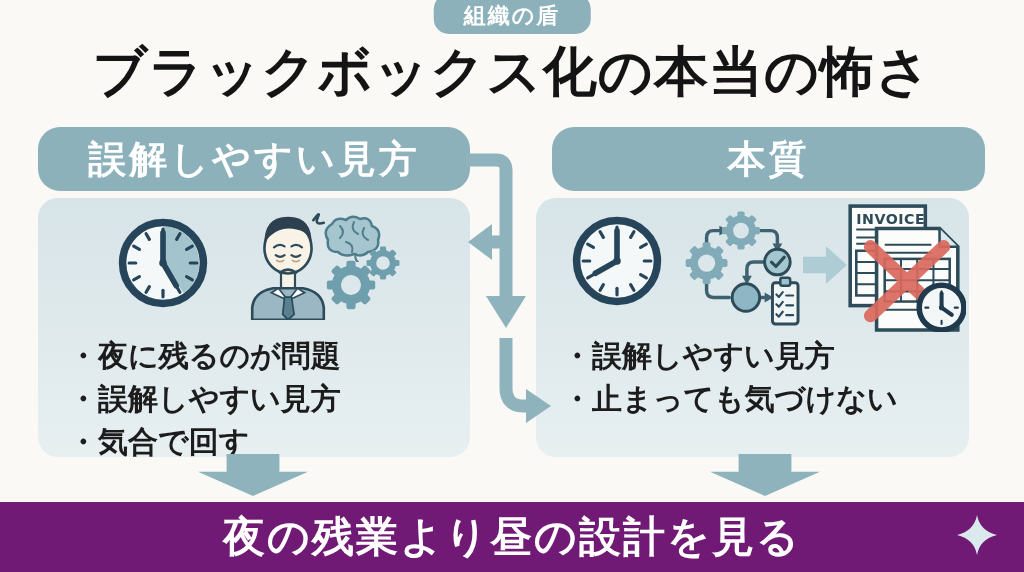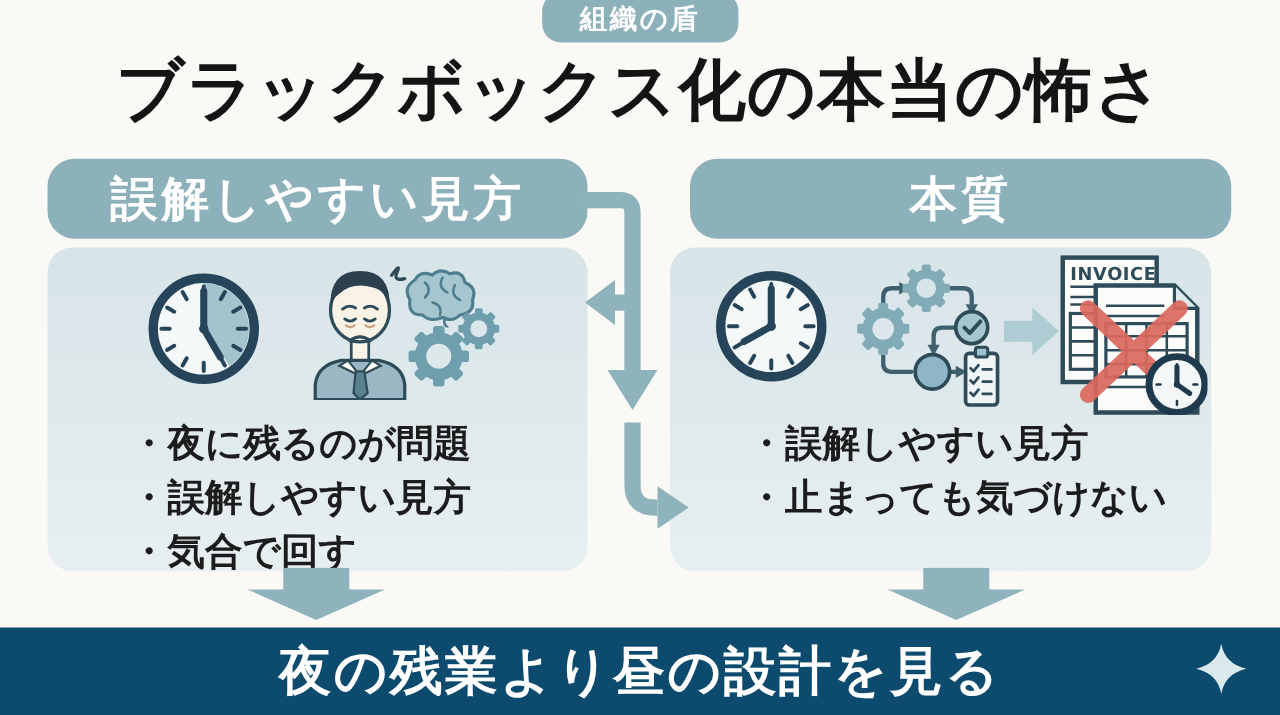--- a/index.html
+++ b/index.html
@@ -32,38 +32,38 @@
   }
   .panel-header.left{left:38px;width:432px;}
   .panel-header.right{left:552px;width:433px;justify-content:center;}
   
   .panel-body{
     top:198px;height:259px;border-radius:20px;
     background:linear-gradient(180deg,#d7e4e8 0%,#e7eff1 100%);
   }
   .panel-body.left{left:38px;width:432px;}
   .panel-body.right{left:536px;width:433px;}
-  .bullets{position:absolute;left:30px;top:136px;margin-left:36px;}
+  .bullets{position:absolute;left:30px;top:136px;}
   .bullets p{
     margin:0;font-size:30px;font-weight:800;line-height:43px;
     color:#1c1c1c;white-space:nowrap;
   }
   
   .down-arrow{
     top:454px;width:110px;height:42px;background:#8fb3bc;
     clip-path:polygon(26% 0,74% 0,74% 42%,100% 42%,50% 100%,0 42%,26% 42%);
   }
   
   .mini-right-arrow{
     left:267px;top:48px;width:44px;height:38px;background:#aeccd4;
     clip-path:polygon(0 28%,52% 28%,52% 0,100% 50%,52% 100%,52% 72%,0 72%);
   }
   
   .footer{
-    left:0;top:502px;width:1024px;height:70px;background:#0c4a6e;
+    left:0;top:502px;width:1024px;height:70px;background:#701a75;
     display:flex;align-items:center;justify-content:center;
   }
   .footer-text{
     color:#ffffff;font-size:42px;font-weight:800;letter-spacing:2px;
     white-space:nowrap;
   }
   svg{display:block;}
 </style>
 </head>
 <body>

